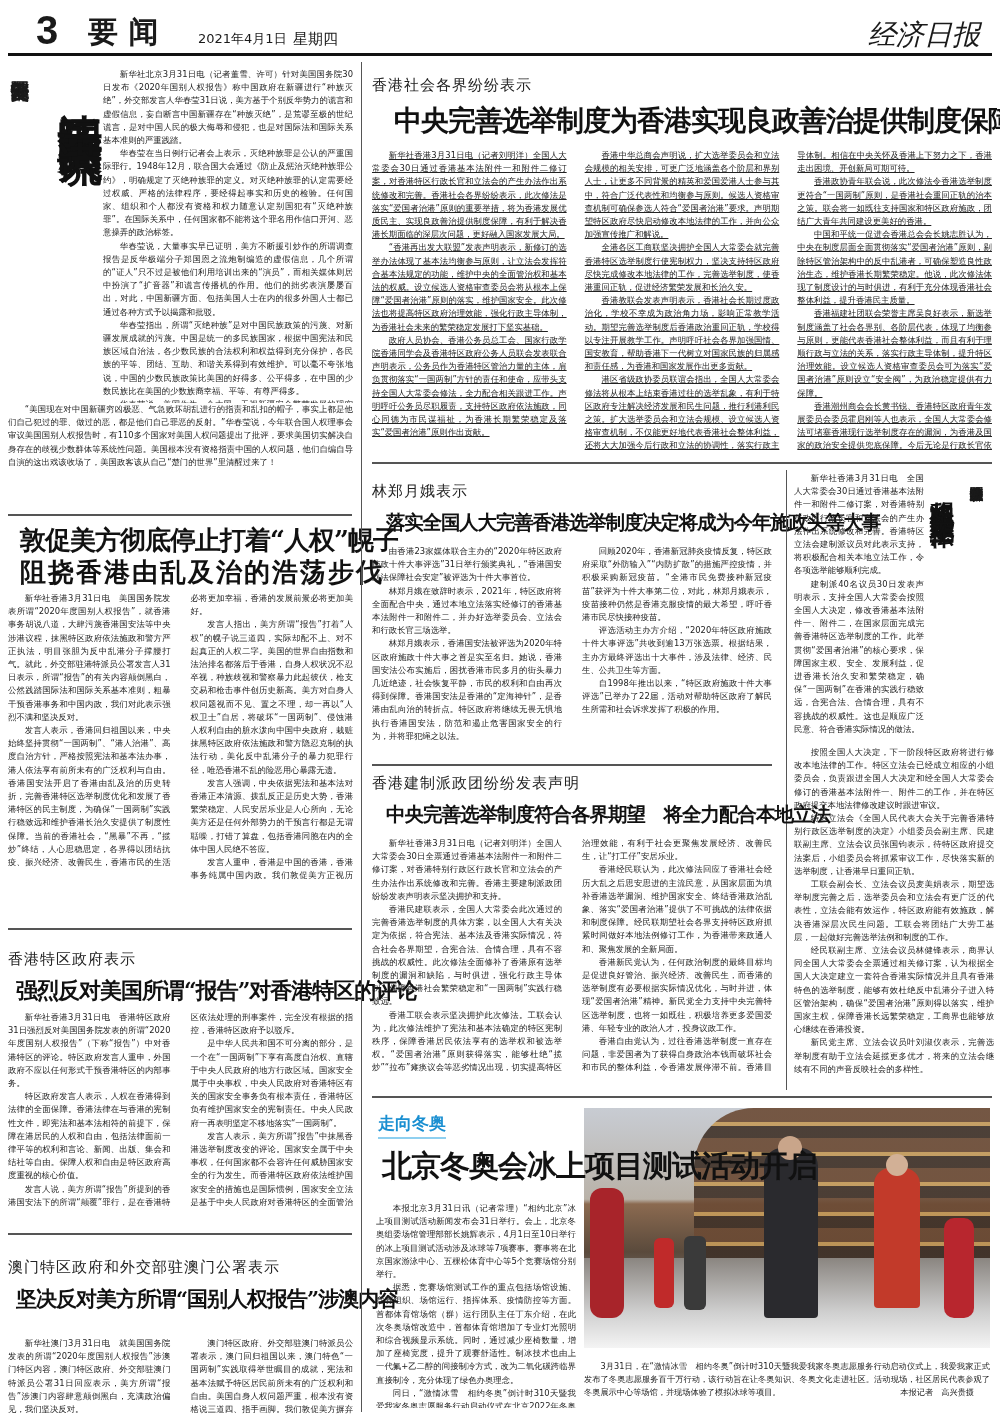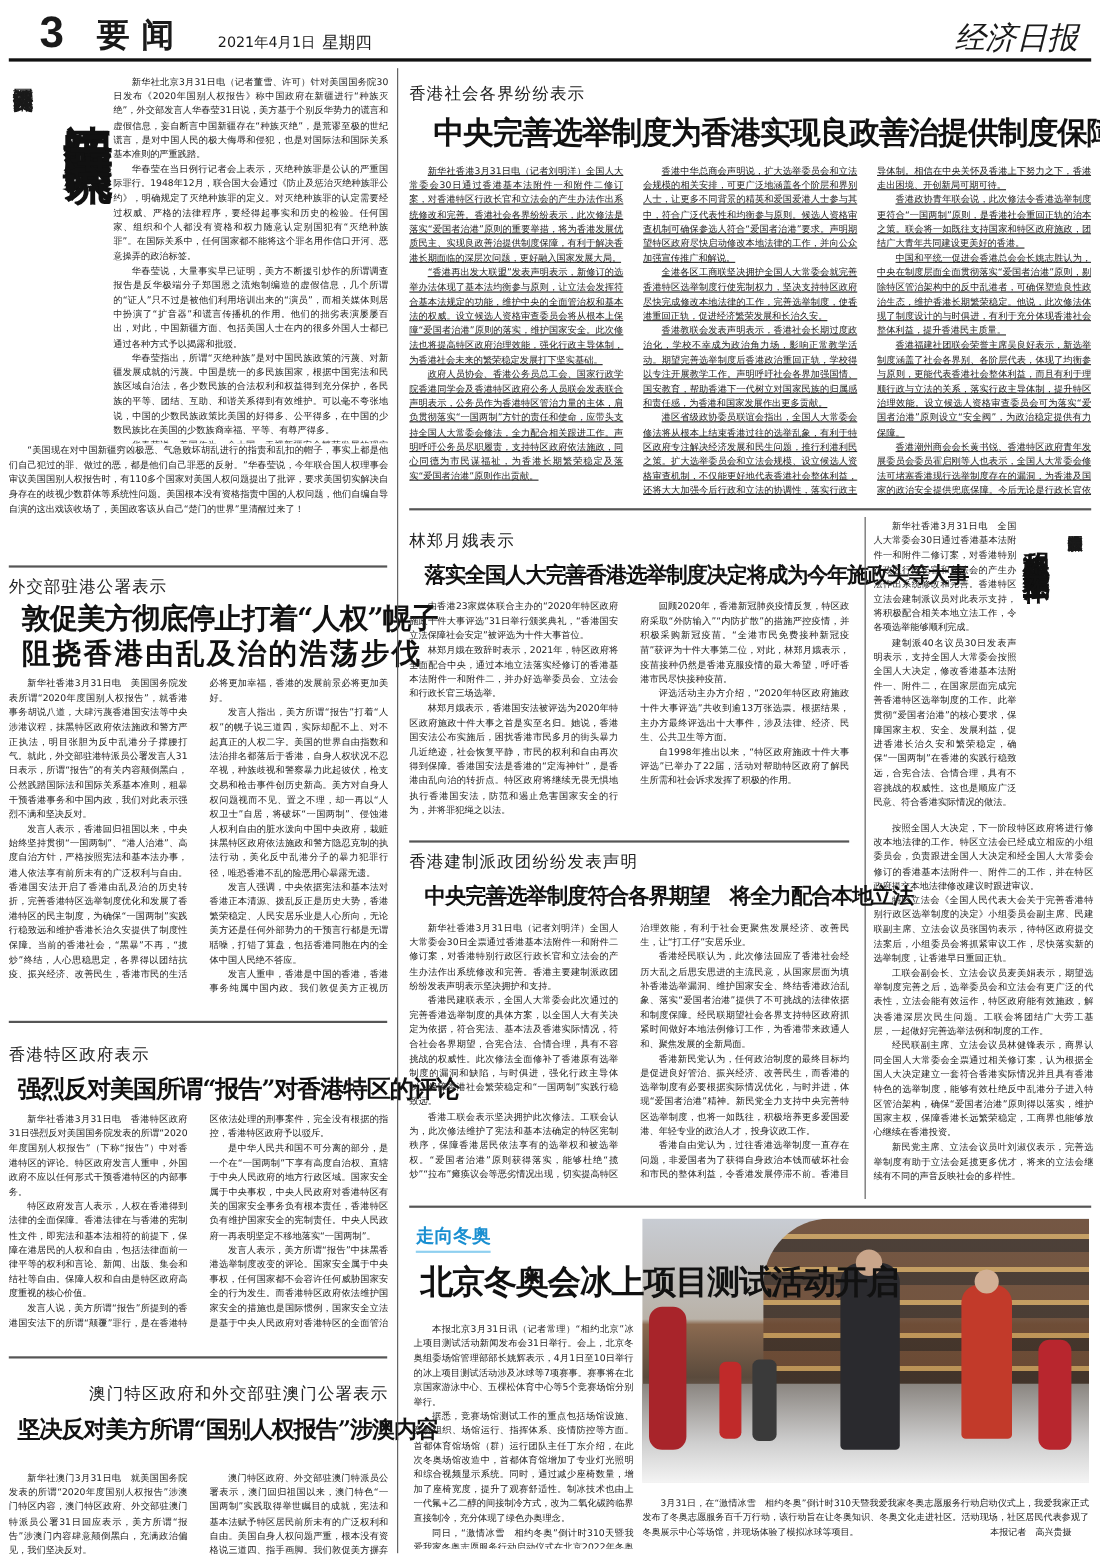--- a/index.html
+++ b/index.html
@@ -40,21 +40,20 @@
     <p>华春莹指出，所谓“灭绝种族”是对中国民族政策的污蔑、对新疆发展成就的污蔑。中国是统一的多民族国家，根据中国宪法和民族区域自治法，各少数民族的合法权利和权益得到充分保护，各民族的平等、团结、互助、和谐关系得到有效维护。可以毫不夸张地说，中国的少数民族政策比美国的好得多、公平得多，在中国的少数民族比在美国的少数族裔幸福、平等、有尊严得多。</p>
     <p>华春莹说，美国作为一个大国，无视新疆安全繁荣发展的现实和2500万各族群众团结和睦的事实，仅仅依据几个所谓伪学者伪证人的说法就随意给中国扣上“种族灭绝”的帽子，只能更加暴露美方所谓讲法治规则的虚伪面目，只能更加证明美方企图制造所谓新疆问题来阻遏中国发展的战略阴谋。</p>
   </div>
   <div class="abs body-text" style="left:8px;top:343px;width:345px;height:90px;">
     <p>“美国现在对中国新疆穷凶极恶、气急败坏胡乱进行的指责和乱扣的帽子，事实上都是他们自己犯过的罪、做过的恶，都是他们自己罪恶的反射。”华春莹说，今年联合国人权理事会审议美国国别人权报告时，有110多个国家对美国人权问题提出了批评，要求美国切实解决自身存在的歧视少数群体等系统性问题。美国根本没有资格指责中国的人权问题，他们自编自导自演的这出戏该收场了，美国政客该从自己“楚门的世界”里清醒过来了！</p>
   </div>
 </div>
 <div class="hrule" style="left:8px;top:514px;width:344px;"></div>
 
 <div class="abs" style="left:8px;top:524px;width:345px;height:400px;">
-  <div class="kicker" style="margin-bottom:4px;">外交部驻港公署表示</div>
   <div class="headline" style="font-size:26px;line-height:32px;padding-left:12px;">敦促美方彻底停止打着“人权”幌子</div>
   <div class="headline" style="font-size:26px;line-height:32px;padding-left:12px;letter-spacing:2px;">阻挠香港由乱及治的浩荡步伐</div>
   <div class="body-text cols2" style="margin-top:4px;height:300px;">
     <p>新华社香港3月31日电　美国国务院发表所谓“2020年度国别人权报告”，就香港事务胡说八道，大肆污蔑香港国安法等中央涉港议程，抹黑特区政府依法施政和警方严正执法，明目张胆为反中乱港分子撑腰打气。就此，外交部驻港特派员公署发言人31日表示，所谓“报告”的有关内容颠倒黑白，公然践踏国际法和国际关系基本准则，粗暴干预香港事务和中国内政，我们对此表示强烈不满和坚决反对。</p>
     <p>发言人表示，香港回归祖国以来，中央始终坚持贯彻“一国两制”、“港人治港”、高度自治方针，严格按照宪法和基本法办事，港人依法享有前所未有的广泛权利与自由。香港国安法开启了香港由乱及治的历史转折，完善香港特区选举制度优化和发展了香港特区的民主制度，为确保“一国两制”实践行稳致远和维护香港长治久安提供了制度性保障。当前的香港社会，“黑暴”不再，“揽炒”终结，人心思稳思定，各界得以团结抗疫、振兴经济、改善民生，香港市民的生活必将更加幸福，香港的发展前景必将更加美好。</p>
     <p>发言人指出，美方所谓“报告”打着“人权”的幌子说三道四，实际却配不上、对不起真正的人权二字。美国的世界自由指数和法治排名都落后于香港，自身人权状况不忍卒视，种族歧视和警察暴力此起彼伏，枪支交易和枪击事件创历史新高。美方对自身人权问题视而不见、置之不理，却一再以“人权卫士”自居，将破坏“一国两制”、侵蚀港人权利自由的脏水泼向中国中央政府，栽赃抹黑特区政府依法施政和警方隐忍克制的执法行动，美化反中乱港分子的暴力犯罪行径，唯恐香港不乱的险恶用心暴露无遗。</p>
     <p>发言人强调，中央依据宪法和基本法对香港正本清源、拨乱反正是历史大势，香港繁荣稳定、人民安居乐业是人心所向，无论美方还是任何外部势力的干预言行都是无谓聒噪，打错了算盘，包括香港同胞在内的全体中国人民绝不答应。</p>
     <p>发言人重申，香港是中国的香港，香港事务纯属中国内政。我们敦促美方正视历史、认清事实，管好自己的事情，同时切实遵守国际法和国际关系基本准则，停止以任何方式干预香港事务和中国内政。</p>
   </div>
 </div>
@@ -67,21 +66,21 @@
     <p>新华社香港3月31日电　香港特区政府31日强烈反对美国国务院发表的所谓“2020年度国别人权报告”（下称“报告”）中对香港特区的评论。特区政府发言人重申，外国政府不应以任何形式干预香港特区的内部事务。</p>
     <p>特区政府发言人表示，人权在香港得到法律的全面保障。香港法律在与香港的宪制性文件，即宪法和基本法相符的前提下，保障在港居民的人权和自由，包括法律面前一律平等的权利和言论、新闻、出版、集会和结社等自由。保障人权和自由是特区政府高度重视的核心价值。</p>
     <p>发言人说，美方所谓“报告”所提到的香港国安法下的所谓“颠覆”罪行，是在香港特区依法处理的刑事案件，完全没有根据的指控，香港特区政府予以驳斥。</p>
     <p>是中华人民共和国不可分离的部分，是一个在“一国两制”下享有高度自治权、直辖于中央人民政府的地方行政区域。国家安全属于中央事权，中央人民政府对香港特区有关的国家安全事务负有根本责任，香港特区负有维护国家安全的宪制责任。中央人民政府一再表明坚定不移地落实“一国两制”。</p>
     <p>发言人表示，美方所谓“报告”中抹黑香港选举制度改变的评论。国家安全属于中央事权，任何国家都不会容许任何威胁国家安全的行为发生。而香港特区政府依法维护国家安全的措施也是国际惯例，国家安全立法是基于中央人民政府对香港特区的全面管治权，是维护国家主权、安全和发展利益的根本要求。</p>
   </div>
 </div>
 <div class="hrule" style="left:8px;top:1233px;width:344px;"></div>
 
 <div class="abs" style="left:8px;top:1258px;width:345px;height:155px;">
-  <div class="kicker" style="margin-bottom:8px;text-align:right;">澳门特区政府和外交部驻澳门公署表示</div>
+  <div class="kicker" style="margin-bottom:8px;">澳门特区政府和外交部驻澳门公署表示</div>
   <div class="headline" style="font-size:21px;line-height:28px;padding-left:8px;">坚决反对美方所谓“国别人权报告”涉澳内容</div>
   <div class="body-text cols2" style="margin-top:24px;height:90px;">
     <p>新华社澳门3月31日电　就美国国务院发表的所谓“2020年度国别人权报告”涉澳门特区内容，澳门特区政府、外交部驻澳门特派员公署31日回应表示，美方所谓“报告”涉澳门内容肆意颠倒黑白，充满政治偏见，我们坚决反对。</p>
     <p>澳门特区政府、外交部驻澳门特派员公署表示，澳门回归祖国以来，澳门特色“一国两制”实践取得举世瞩目的成就，宪法和基本法赋予特区居民前所未有的广泛权利和自由。美国自身人权问题严重，根本没有资格说三道四、指手画脚。我们敦促美方摒弃冷战思维和意识形态偏见，停止干涉澳门事务和中国内政。</p>
   </div>
 </div>
 
 <div class="vrule" style="left:361px;top:62px;height:1350px;"></div>
 
 <div class="abs" style="left:372px;top:76px;width:620px;height:380px;">

